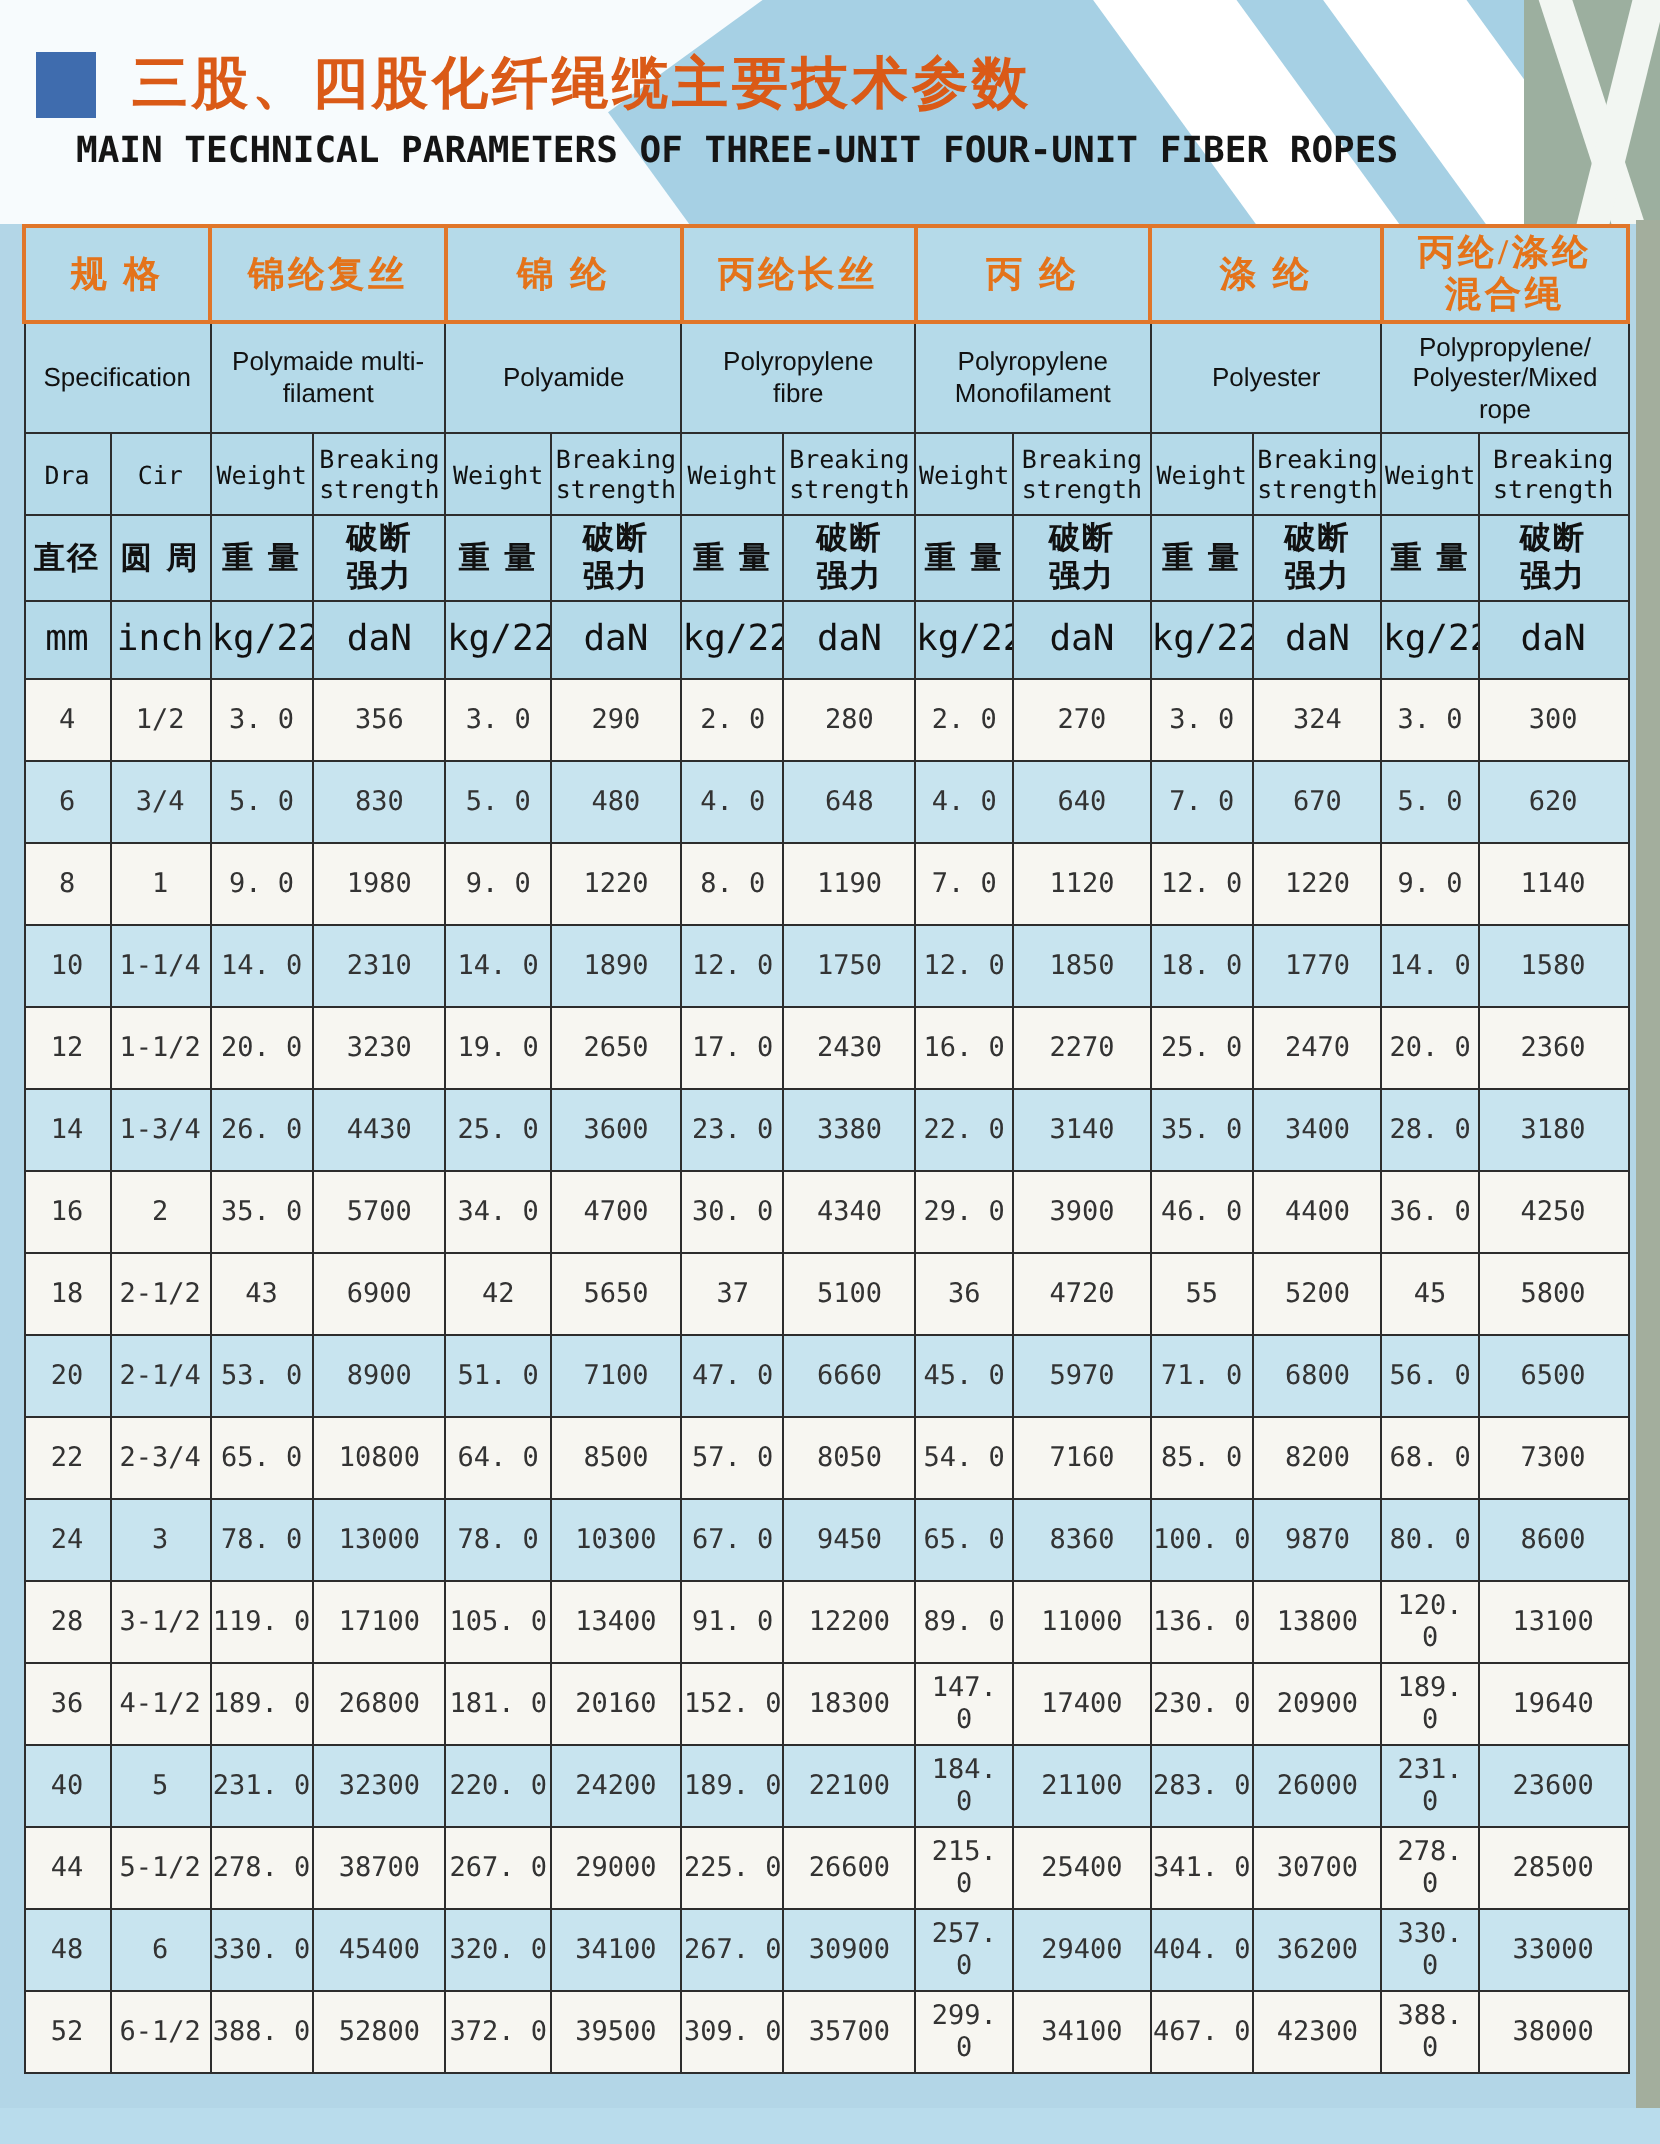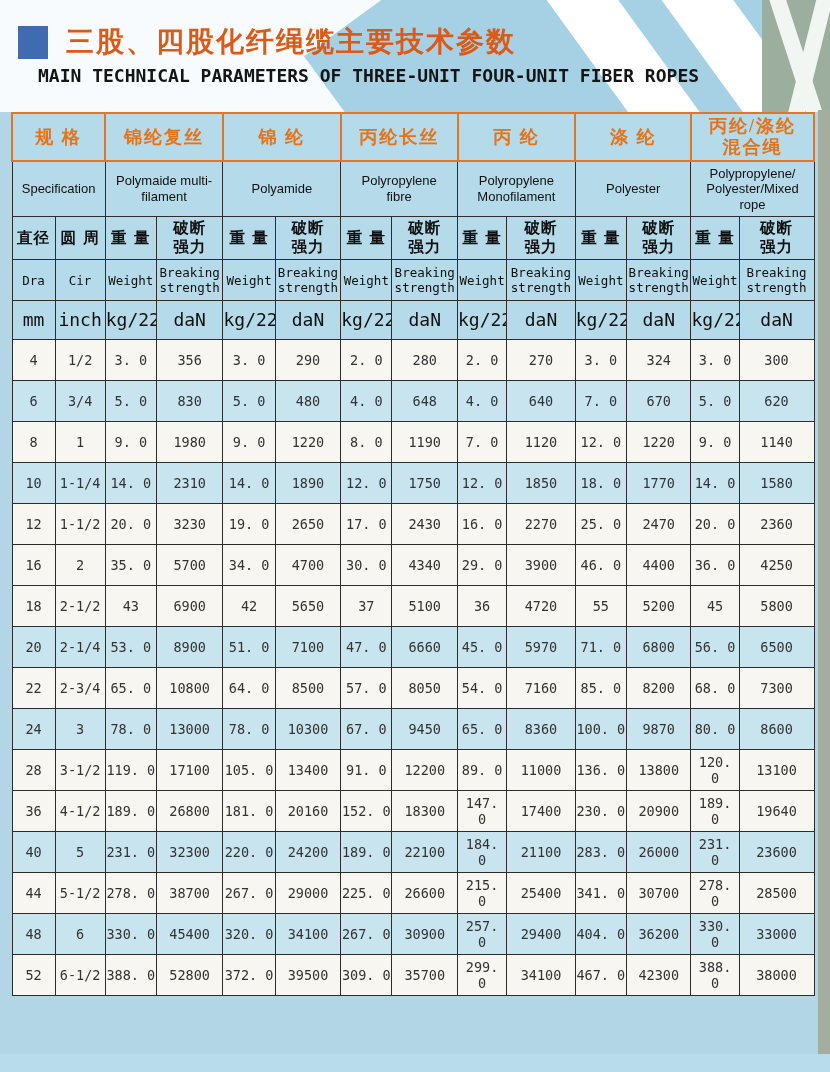--- a/index.html
+++ b/index.html
@@ -102,62 +102,62 @@
         <th class="g-en" colspan="2">Polyropylene
 fibre</th>
         <th class="g-en" colspan="2">Polyropylene
 Monofilament</th>
         <th class="g-en" colspan="2">Polyester</th>
         <th class="g-en" colspan="2">Polypropylene/
 Polyester/Mixed
 rope</th>
       </tr>
       <tr>
+        <th class="sub-en">Dra</th>
+        <th class="sub-en">Cir</th>
+        <th class="sub-en">Weight</th>
+        <th class="sub-en">Breaking
+strength</th>
+        <th class="sub-en">Weight</th>
+        <th class="sub-en">Breaking
+strength</th>
+        <th class="sub-en">Weight</th>
+        <th class="sub-en">Breaking
+strength</th>
+        <th class="sub-en">Weight</th>
+        <th class="sub-en">Breaking
+strength</th>
+        <th class="sub-en">Weight</th>
+        <th class="sub-en">Breaking
+strength</th>
+        <th class="sub-en">Weight</th>
+        <th class="sub-en">Breaking
+strength</th>
+      </tr>
+      <tr>
         <th class="sub-zh">直径</th>
         <th class="sub-zh">圆 周</th>
         <th class="sub-zh">重 量</th>
         <th class="sub-zh">破断
 强力</th>
         <th class="sub-zh">重 量</th>
         <th class="sub-zh">破断
 强力</th>
         <th class="sub-zh">重 量</th>
         <th class="sub-zh">破断
 强力</th>
         <th class="sub-zh">重 量</th>
         <th class="sub-zh">破断
 强力</th>
         <th class="sub-zh">重 量</th>
         <th class="sub-zh">破断
 强力</th>
         <th class="sub-zh">重 量</th>
         <th class="sub-zh">破断
 强力</th>
-      </tr>
-      <tr>
-        <th class="sub-en">Dra</th>
-        <th class="sub-en">Cir</th>
-        <th class="sub-en">Weight</th>
-        <th class="sub-en">Breaking
-strength</th>
-        <th class="sub-en">Weight</th>
-        <th class="sub-en">Breaking
-strength</th>
-        <th class="sub-en">Weight</th>
-        <th class="sub-en">Breaking
-strength</th>
-        <th class="sub-en">Weight</th>
-        <th class="sub-en">Breaking
-strength</th>
-        <th class="sub-en">Weight</th>
-        <th class="sub-en">Breaking
-strength</th>
-        <th class="sub-en">Weight</th>
-        <th class="sub-en">Breaking
-strength</th>
       </tr>
       <tr>
         <th class="unit">mm</th>
         <th class="unit">inch</th>
         <th class="unit">kg/220m</th>
         <th class="unit">daN</th>
         <th class="unit">kg/220m</th>
         <th class="unit">daN</th>
         <th class="unit">kg/220m</th>
         <th class="unit">daN</th>
@@ -243,20 +243,36 @@
         <td>2650</td>
         <td>17. 0</td>
         <td>2430</td>
         <td>16. 0</td>
         <td>2270</td>
         <td>25. 0</td>
         <td>2470</td>
         <td>20. 0</td>
         <td>2360</td>
       </tr>
+      <tr class="blue">
+        <td>14</td>
+        <td>1-3/4</td>
+        <td>26. 0</td>
+        <td>4430</td>
+        <td>25. 0</td>
+        <td>3600</td>
+        <td>23. 0</td>
+        <td>3380</td>
+        <td>22. 0</td>
+        <td>3140</td>
+        <td>35. 0</td>
+        <td>3400</td>
+        <td>28. 0</td>
+        <td>3180</td>
+      </tr>
       <tr class="white">
         <td>16</td>
         <td>2</td>
         <td>35. 0</td>
         <td>5700</td>
         <td>34. 0</td>
         <td>4700</td>
         <td>30. 0</td>
         <td>4340</td>
         <td>29. 0</td>

